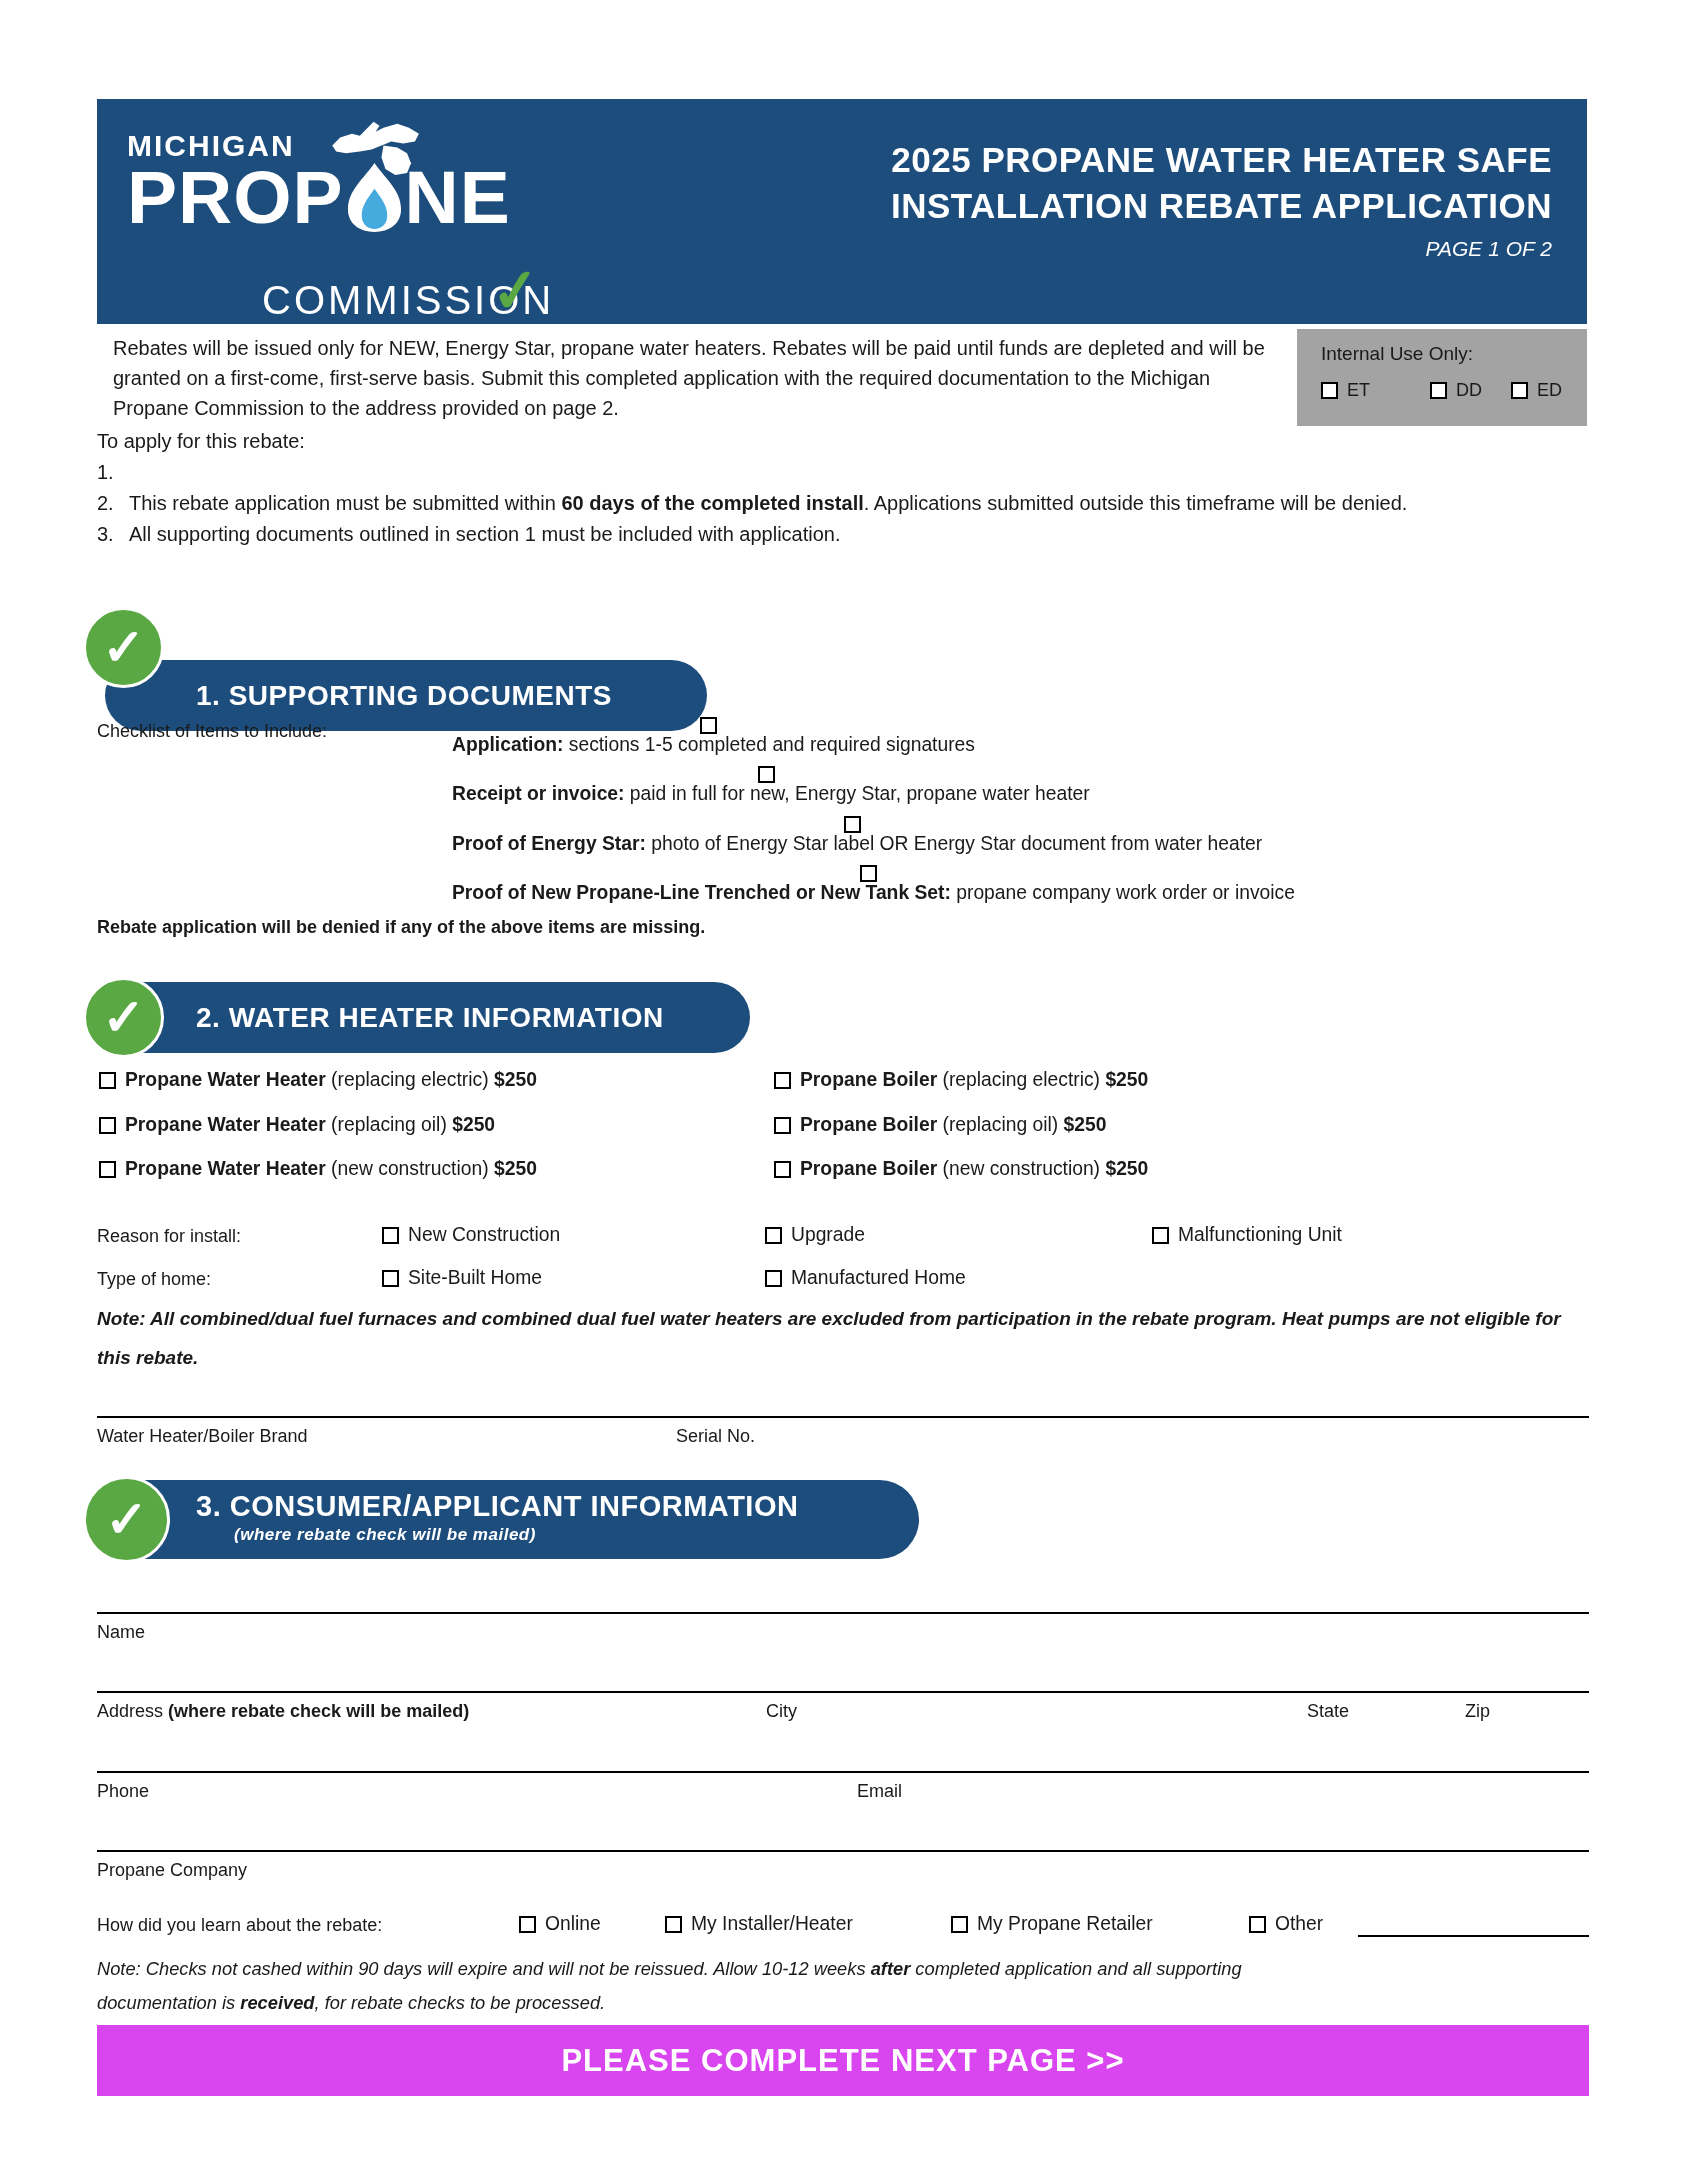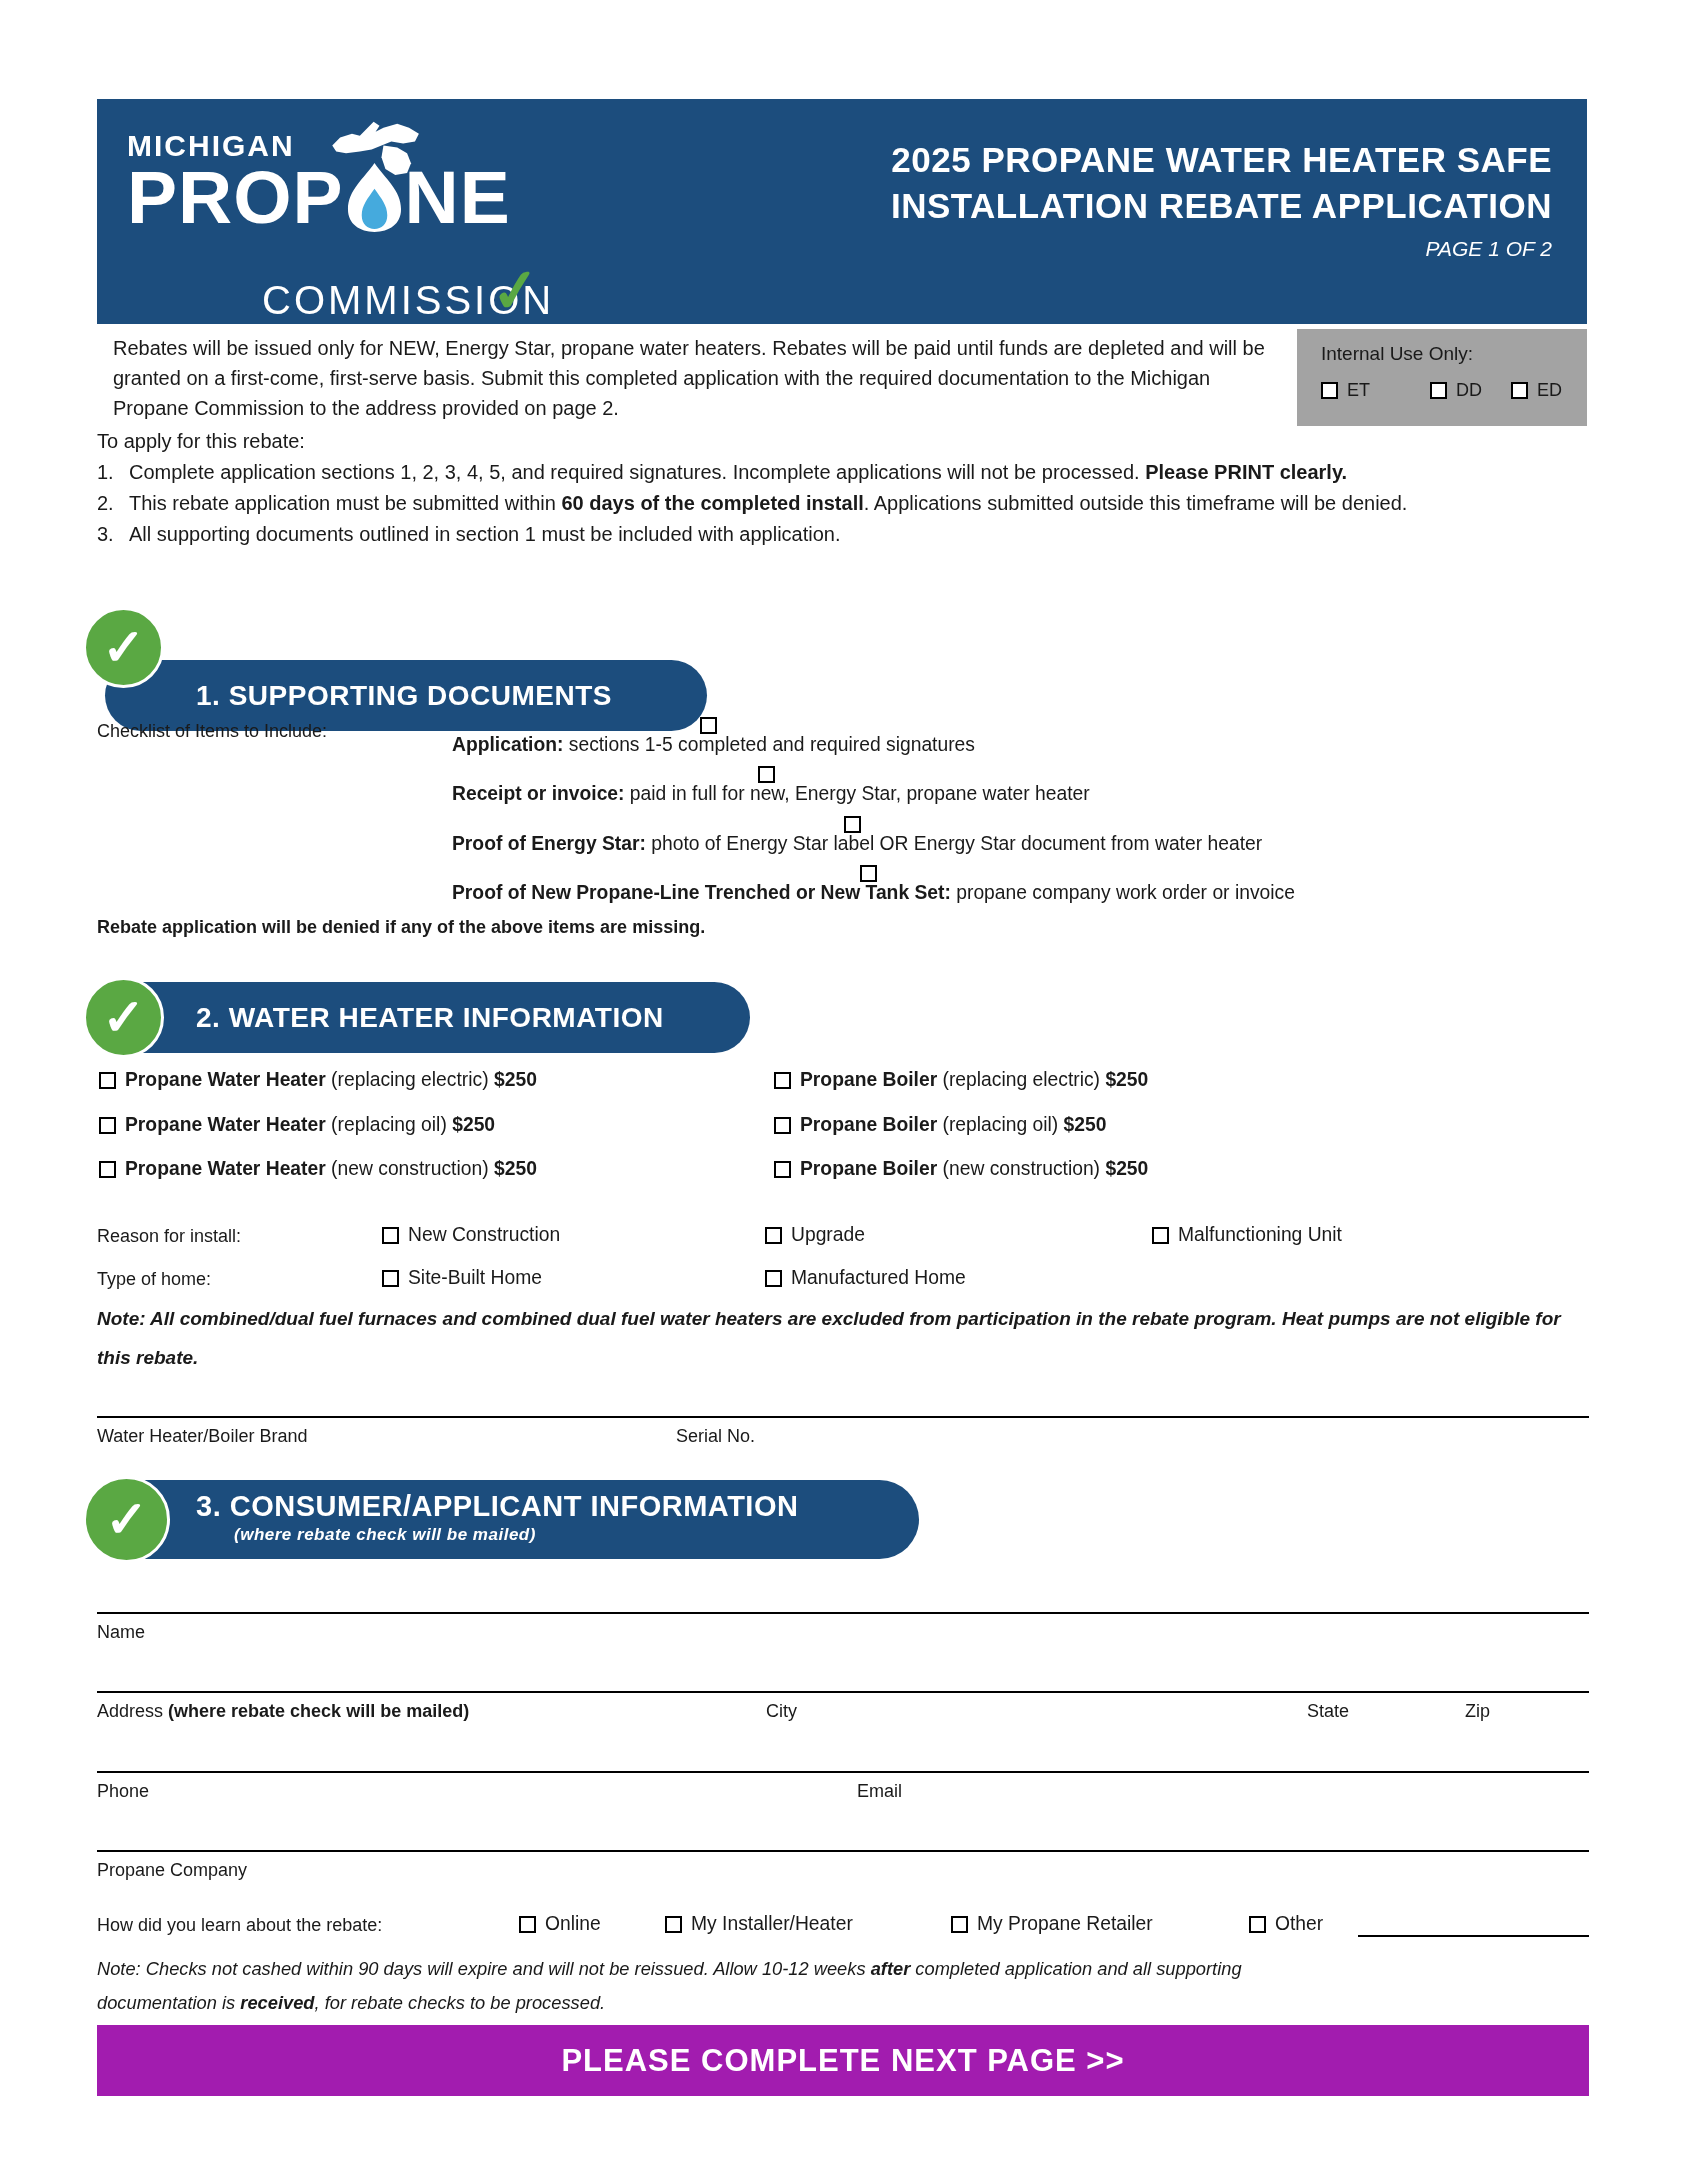--- a/index.html
+++ b/index.html
@@ -45,21 +45,21 @@
           justify-content:center;font-size:51px;font-weight:700;box-sizing:border-box;}
   
   .chk-item{position:absolute;left:452px;font-size:19.3px;}
   
   .opt{position:absolute;font-size:19.3px;display:flex;align-items:center;white-space:nowrap;}
   
   .rule{position:absolute;border-top:2px solid #000;height:0;}
   .flabel{position:absolute;font-size:18px;white-space:nowrap;}
   .note-b-i{font-weight:700;font-style:italic;}
   
-  .footer{position:absolute;left:97px;top:2025px;width:1492px;height:71px;background:#a21caf;
+  .footer{position:absolute;left:97px;top:2025px;width:1492px;height:71px;background:#d946ef;
           color:#fff;display:flex;align-items:center;justify-content:center;
           font-size:31px;font-weight:700;letter-spacing:1px;}
 </style>
 </head>
 <body>
 
 <div class="page">
 
   <div class="hdr">
     <div class="logo">
@@ -103,21 +103,20 @@
       <span>ED</span>
     </div>
   </div>
 
   <div class="intro body-txt">Rebates will be issued only for NEW, Energy Star, propane water heaters. Rebates will be paid until funds are depleted and will be granted on a first-come, first-serve basis. Submit this completed application with the required documentation to the Michigan Propane Commission to the address provided on page 2.</div>
 
   <div class="steps">
     <div>To apply for this rebate:</div>
     <div class="step">
       <span class="num">1.</span>
-      <span><span>Complete application sections 1, 2, 3, 4, 5, and required signatures. Incomplete applications will not be processed. </span><b>Please PRINT clearly.</b><span></span></span>
     </div>
     <div class="step">
       <span class="num">2.</span>
       <span><span>This rebate application must be submitted within </span><b>60 days of the completed install</b><span>. Applications submitted outside this timeframe will be denied.</span></span>
     </div>
     <div class="step">
       <span class="num">3.</span>
       <span><span>All supporting documents outlined in section 1 must be included with application.</span><b></b><span></span></span>
     </div>
   </div>

